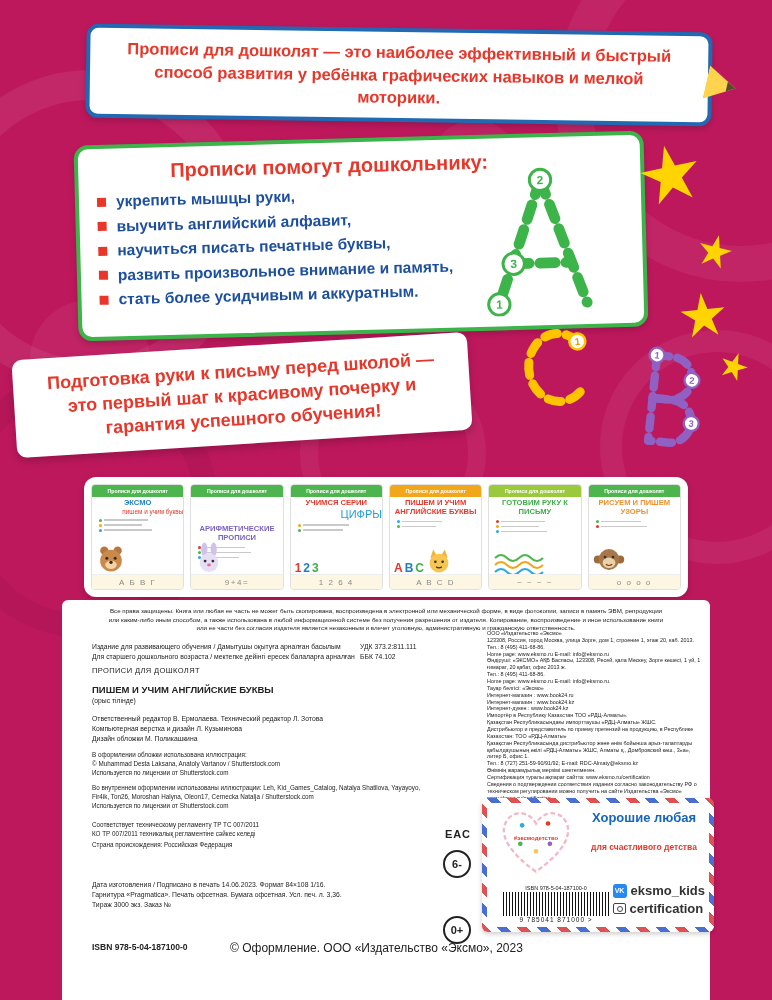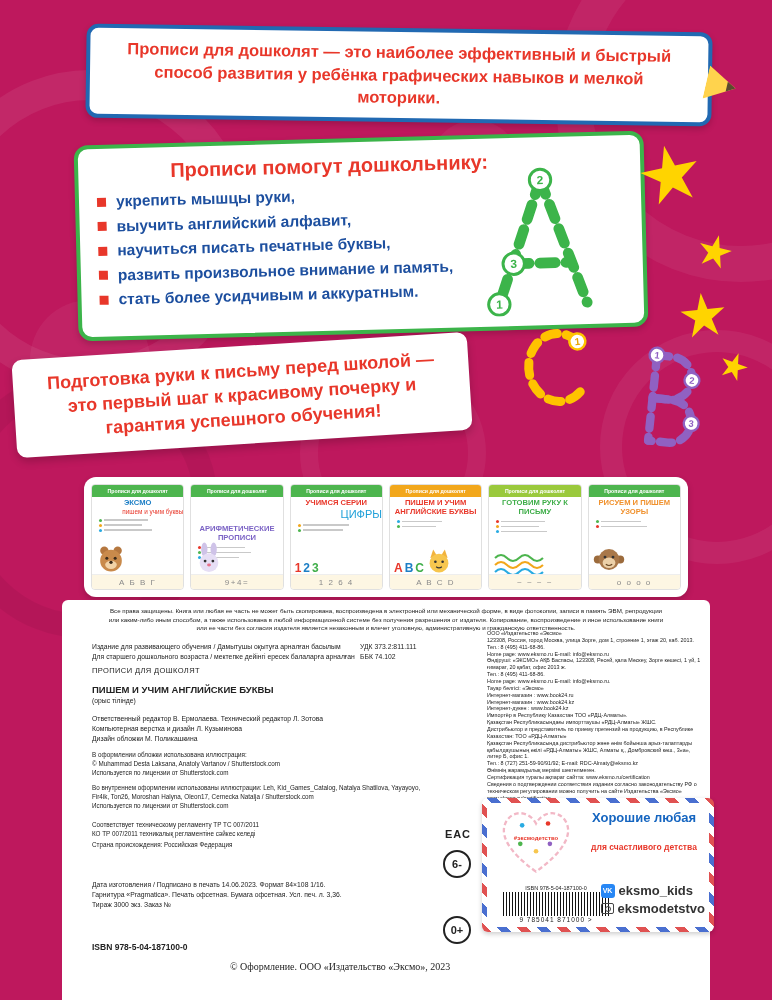--- a/index.html
+++ b/index.html
@@ -94,21 +94,21 @@
   .origin{left:30px;top:241px;font-size:6.3px;}
   .print-info{left:30px;top:280px;font-size:6.8px;line-height:1.5;white-space:pre-line;width:340px;}
   .publisher{left:425px;top:30px;width:215px;max-height:168px;overflow:hidden;font-size:5.4px;
     line-height:1.27;white-space:pre-line;}
   .eac{left:383px;top:228px;font-weight:bold;font-size:11px;letter-spacing:1px;}
   .age{width:28px;height:28px;border:2px solid #222;border-radius:50%;box-sizing:border-box;
     display:flex;align-items:center;justify-content:center;font-weight:bold;font-size:11px;}
   .age6{left:381px;top:250px;}
   .age0{left:381px;top:316px;}
   .footer-isbn{left:30px;top:342px;font-size:8.5px;font-weight:bold;}
-  .footer-copy{left:168px;top:361px;font-size:10px;font-family:Liberation Serif, serif;}
+  .footer-copy{left:168px;top:341px;font-size:12px;}
 
   
   .postcard{left:420px;top:198px;width:232px;height:134px;box-sizing:border-box;padding:5px;border-radius:6px;
     background:repeating-linear-gradient(45deg,#e05252 0 7px,#fff 7px 14px,#4a6fd0 14px 21px,#fff 21px 28px);
     box-shadow:0 2px 5px rgba(0,0,0,.2);}
   .pc-inner{position:relative;width:100%;height:100%;background:#fff;border-radius:3px;}
   .pc-heart{position:absolute;left:6px;top:2px;width:86px;height:74px;}
   .pc-hash{position:absolute;left:8px;top:32px;width:82px;text-align:center;color:#e8372a;
     font-size:6px;font-weight:bold;}
   .pc-blue{position:absolute;left:98px;top:8px;width:118px;text-align:center;color:#1565c0;
@@ -458,21 +458,21 @@
           <div class="pc-bars"></div>
           <div class="pc-digits">9 785041 871000 &gt;</div>
         </div>
         <div class="pc-social">
           <div class="pc-row">
             <span class="vk-icon">VK</span>
             <span class="pc-handle">eksmo_kids</span>
           </div>
           <div class="pc-row">
             <span class="cam-icon"></span>
-            <span class="pc-handle">eksmodetstvo</span>
+            <span class="pc-handle">certification</span>
           </div>
         </div>
       </div>
     </div>
 
     <div class="abs footer-isbn">ISBN 978-5-04-187100-0</div>
     <div class="abs footer-copy">© Оформление. ООО «Издательство «Эксмо», 2023</div>
   </div>
 
 </div>

